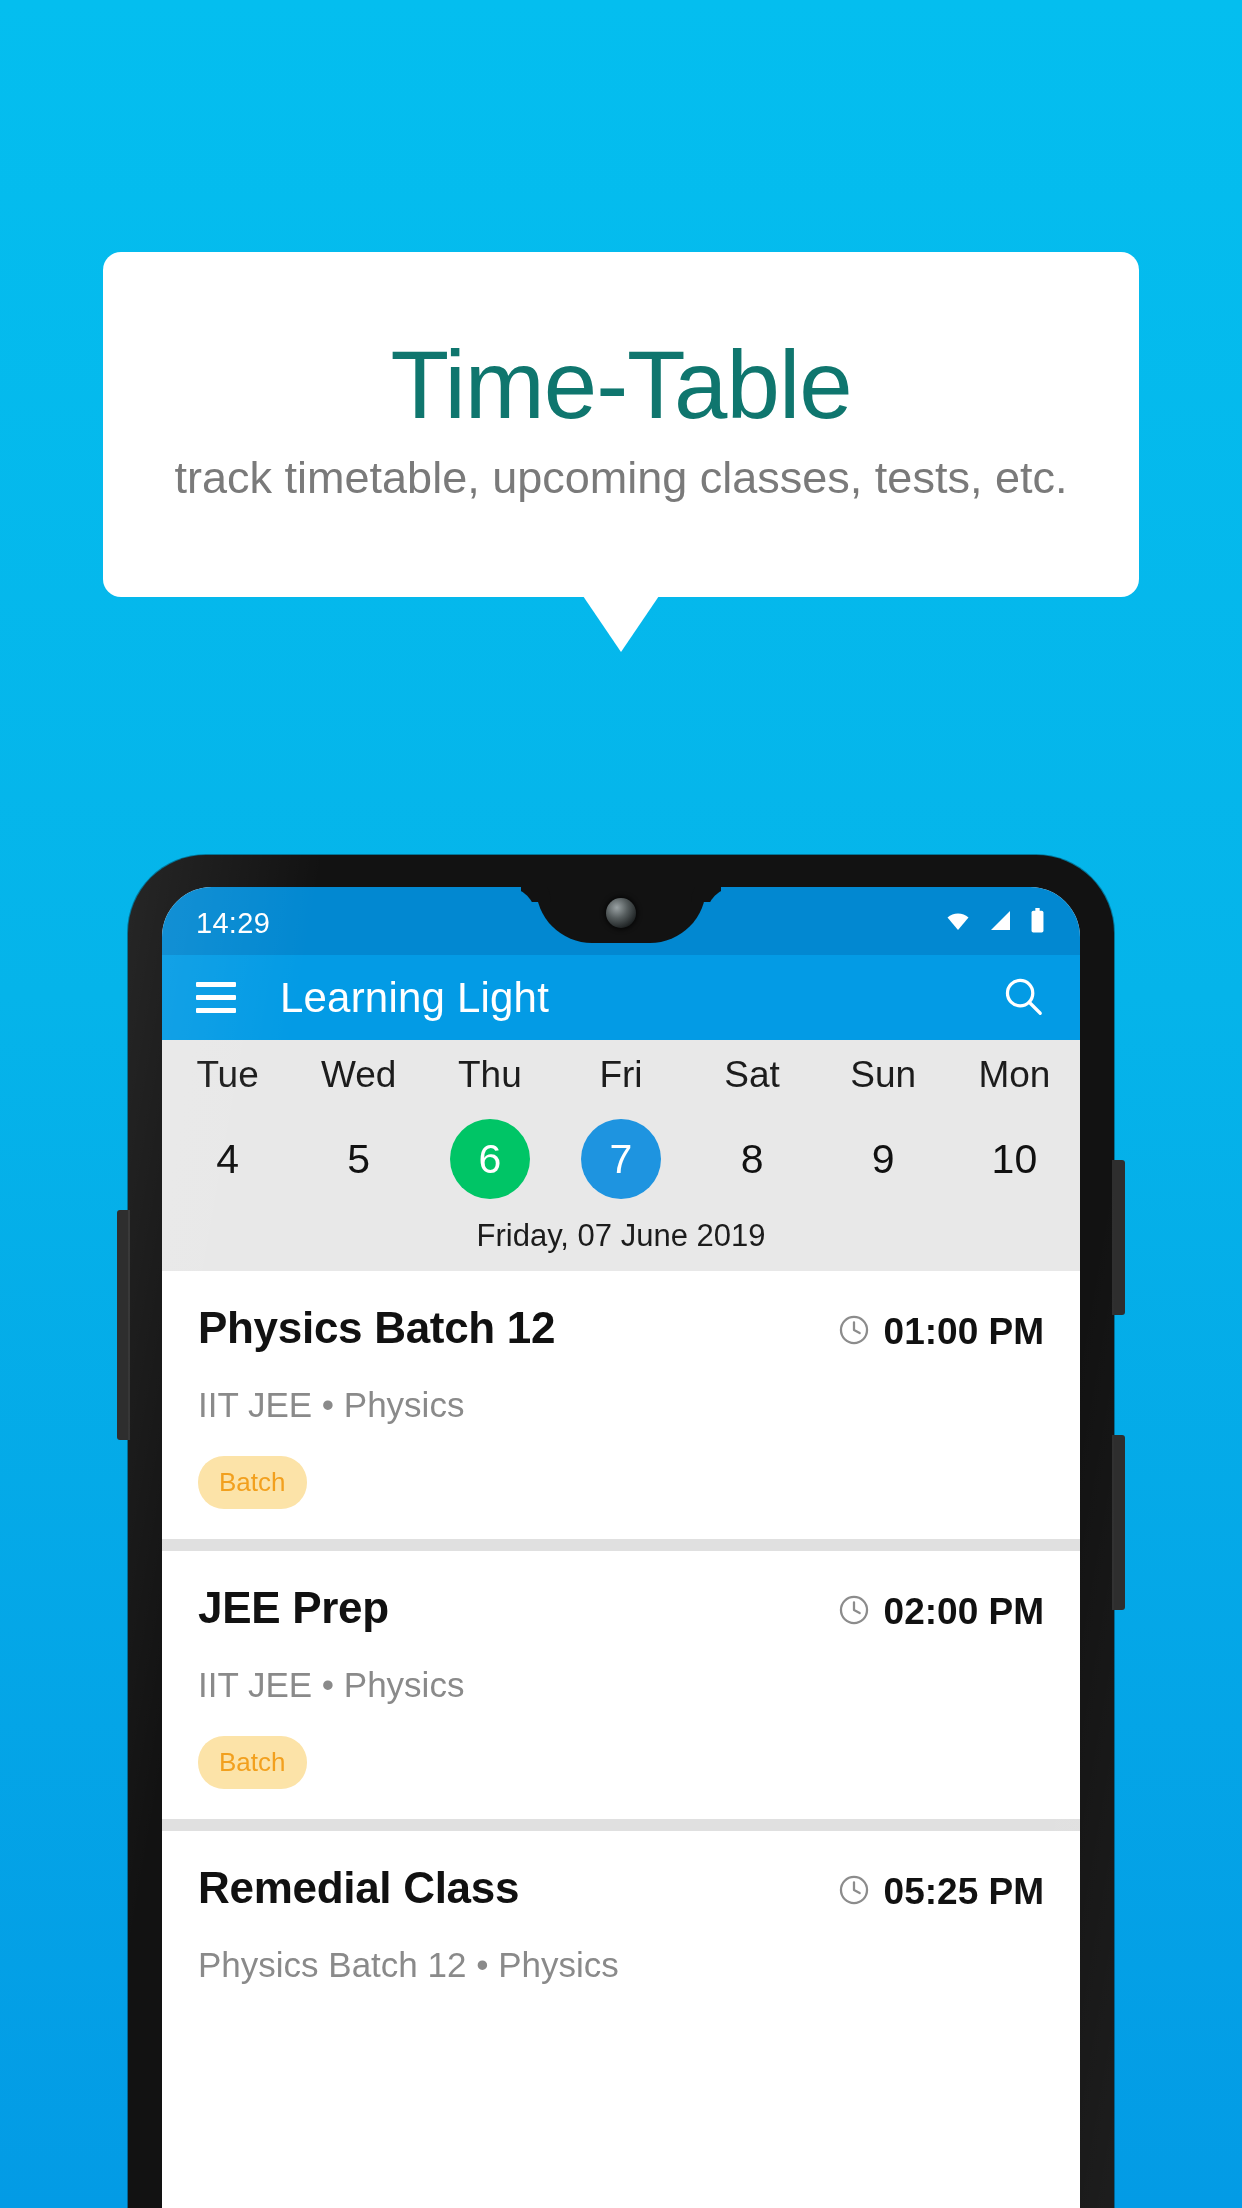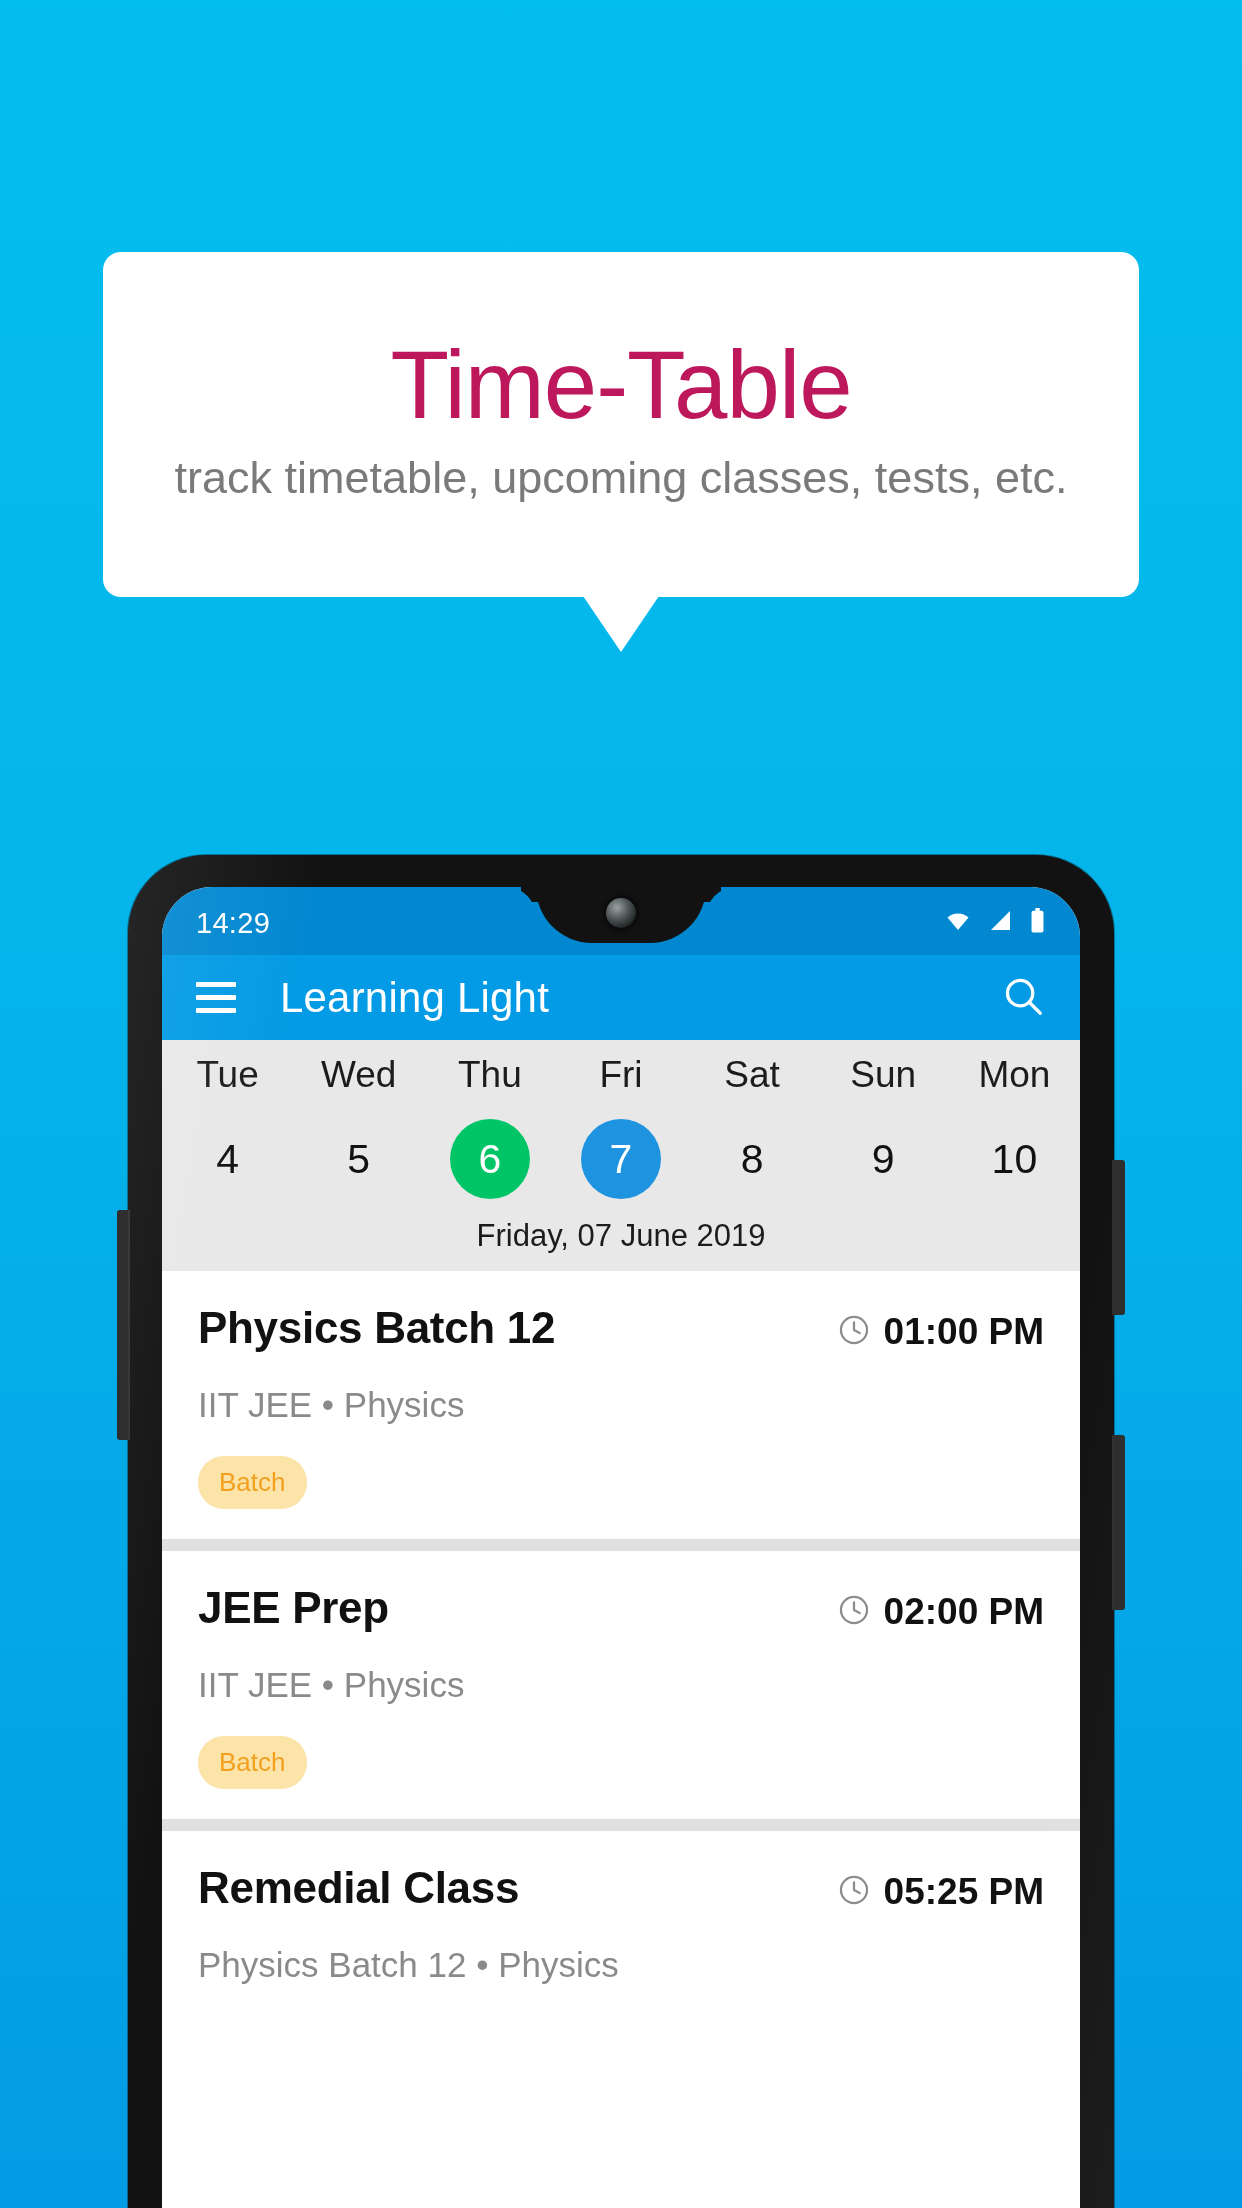--- a/index.html
+++ b/index.html
@@ -27,21 +27,21 @@
     position:absolute;
     left:583px; top:596px;
     width:0; height:0;
     border-left:38px solid transparent;
     border-right:38px solid transparent;
     border-top:56px solid #ffffff;
   }
   #promo-title{
     font-size:96px;
     font-weight:400;
-    color:#be185d;
+    color:#0f766e;
     letter-spacing:-1px;
     line-height:1.05;
     margin-top:-10px;
     text-align:center;
   }
   #promo-subtitle{
     font-size:45px;
     font-weight:400;
     color:#7a7a7a;
     margin-top:16px;

